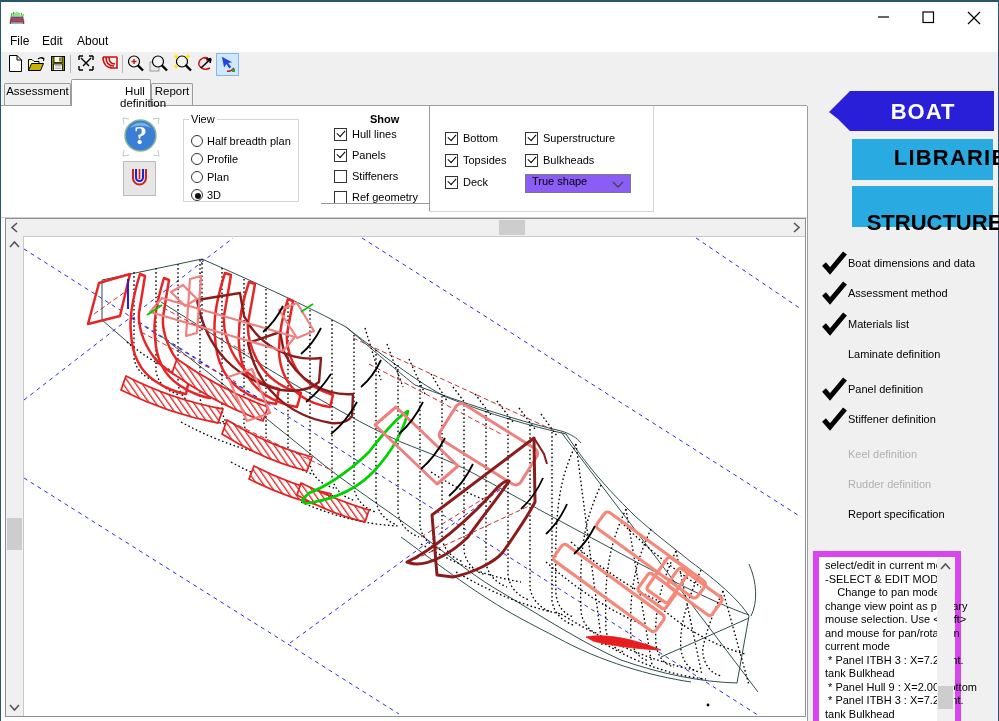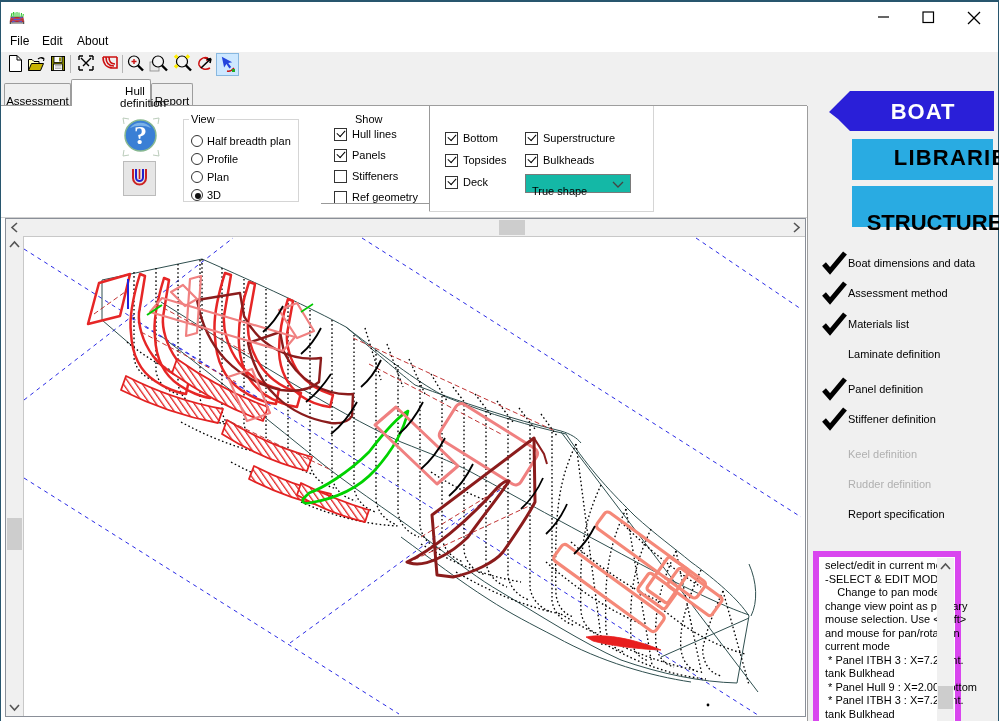--- a/index.html
+++ b/index.html
@@ -14,43 +14,43 @@
 #winbtns { position:absolute; right:0; top:0; width:140px; height:29px; }
 
 #menubar { position:absolute; left:0; top:29px; width:997px; height:21px; background:#fff; font-size:12px; }
 #menubar span { position:absolute; top:3px; }
 
 #toolbar { position:absolute; left:0; top:50px; width:997px; height:25px; background:#f0f0f0; }
 
 #tabstrip { position:absolute; left:0; top:75px; width:997px; height:29px; background:#f0f0f0; }
 #tabline { position:absolute; left:0; top:103px; width:806px; height:1px; background:#9d9d9d; }
 .tab { position:absolute; top:6px; height:22px; background:#f0f0f0; border:1px solid #9d9d9d;
-  border-bottom:none; font-size:11.5px; text-align:center; padding-top:11px; border-radius:2px 2px 0 0;}
+  border-bottom:none; font-size:11.5px; text-align:center; padding-top:1px; border-radius:2px 2px 0 0;}
 #tab-active { position:absolute; top:2px; height:27px; background:#fff; border:1px solid #9d9d9d;
   border-bottom:none; font-size:11.5px; text-align:center; padding-top:5px; z-index:3; border-radius:2px 2px 0 0;padding-left:48px;}
 
 #content { position:absolute; left:0; top:104px; width:806px; height:615px; background:#fff; }
 #sidebar { position:absolute; left:806px; top:104px; width:191px; height:615px; background:#f0f0f0;
   border-left:1px solid #9d9d9d; }
 
 #btn-import { position:absolute; left:7px; top:32px; width:95px; height:38px; background:#e1e1e1;
   border:1px solid #adadad; font-size:11px; text-align:center; padding-top:11px; }
 #ubtn { position:absolute; left:122px; top:55px; width:33px; height:35px; background:#e6e6e6; border:1px solid #bbb; }
 .gbox { position:absolute; border:1px solid #d5d5d5; }
 .glegend { position:absolute; background:#fff; font-size:11px; padding:0 2px; }
 .ctl-label { position:absolute; font-size:11px; color:#000; white-space:nowrap; }
 .cb { position:absolute; width:13px; height:13px; background:#fff; border:1px solid #333; }
 .cbc::after { content:""; position:absolute; left:2px; top:1px; width:7px; height:4px;
   border-left:1.8px solid #000; border-bottom:1.8px solid #000; transform:rotate(-48deg); }
 .rb { position:absolute; width:12px; height:12px; background:#fff; border:1px solid #333; border-radius:50%; }
 .rb-dot { position:absolute; left:3px; top:3px; width:6px; height:6px; background:#111; border-radius:50%; }
 .vline { position:absolute; width:1px; background:#d5d5d5; }
 .hline { position:absolute; height:1px; background:#d5d5d5; }
-#dropdown { position:absolute; left:524px; top:68px; width:106px; height:19px; background:#14b8a6;
-  border:1px solid #7a7a7a; font-size:11px; padding:10px 0 0 6px; }
+#dropdown { position:absolute; left:524px; top:68px; width:106px; height:19px; background:#8b5cf6;
+  border:1px solid #7a7a7a; font-size:11px; padding:0 0 0 6px; }
 
 #canvas-wrap { position:absolute; left:4px; top:216px; width:801px; height:499px; border:1px solid #8a8f98; background:#f0f0f0; }
 #hscroll { position:absolute; left:0px; top:0px; width:799px; height:17px; background:#f0f0f0; }
 #vscroll { position:absolute; left:0px; top:17px; width:17px; height:480px; background:#f0f0f0; }
 #draw { position:absolute; left:17px; top:17px; width:782px; height:480px; background:#fff;
   border-left:1px solid #c8c8c8; border-top:1px solid #c8c8c8; }
 .sb-thumb { position:absolute; background:#cdcdcd; }
 
 #boat-arrow { position:absolute; left:20px; top:-15px; }
 .check-item { position:absolute; left:40px; font-size:11px; color:#000; white-space:nowrap; }
@@ -160,21 +160,21 @@
       <div class="ctl-label" style="left:206px;top:29px">Half breadth plan</div>
     <div class="rb" style="left:190px;top:47px"></div>
       <div class="ctl-label" style="left:206px;top:47px">Profile</div>
     <div class="rb" style="left:190px;top:65px"></div>
       <div class="ctl-label" style="left:206px;top:65px">Plan</div>
     <div class="rb" style="left:190px;top:83px">
         <div class="rb-dot"></div>
       </div>
       <div class="ctl-label" style="left:206px;top:83px">3D</div>
 
-    <div class="ctl-label" style="left:354px; top:7px;">Show</div>
+    <div class="ctl-label" style="left:369px; top:7px;font-weight:bold;">Show</div>
     <div class="cb cbc" style="left:333px;top:22px"></div>
       <div class="ctl-label" style="left:351px;top:22px">Hull lines</div>
     <div class="cb cbc" style="left:333px;top:43px"></div>
       <div class="ctl-label" style="left:351px;top:43px">Panels</div>
     <div class="cb" style="left:333px;top:64px"></div>
       <div class="ctl-label" style="left:351px;top:64px">Stiffeners</div>
     <div class="cb" style="left:333px;top:85px"></div>
       <div class="ctl-label" style="left:351px;top:85px">Ref geometry</div>
     <div class="hline" style="left:320px;top:97px;width:108px;background:#999"></div>
     <div class="vline" style="left:428px;top:0px;height:106px;background:#999"></div>

